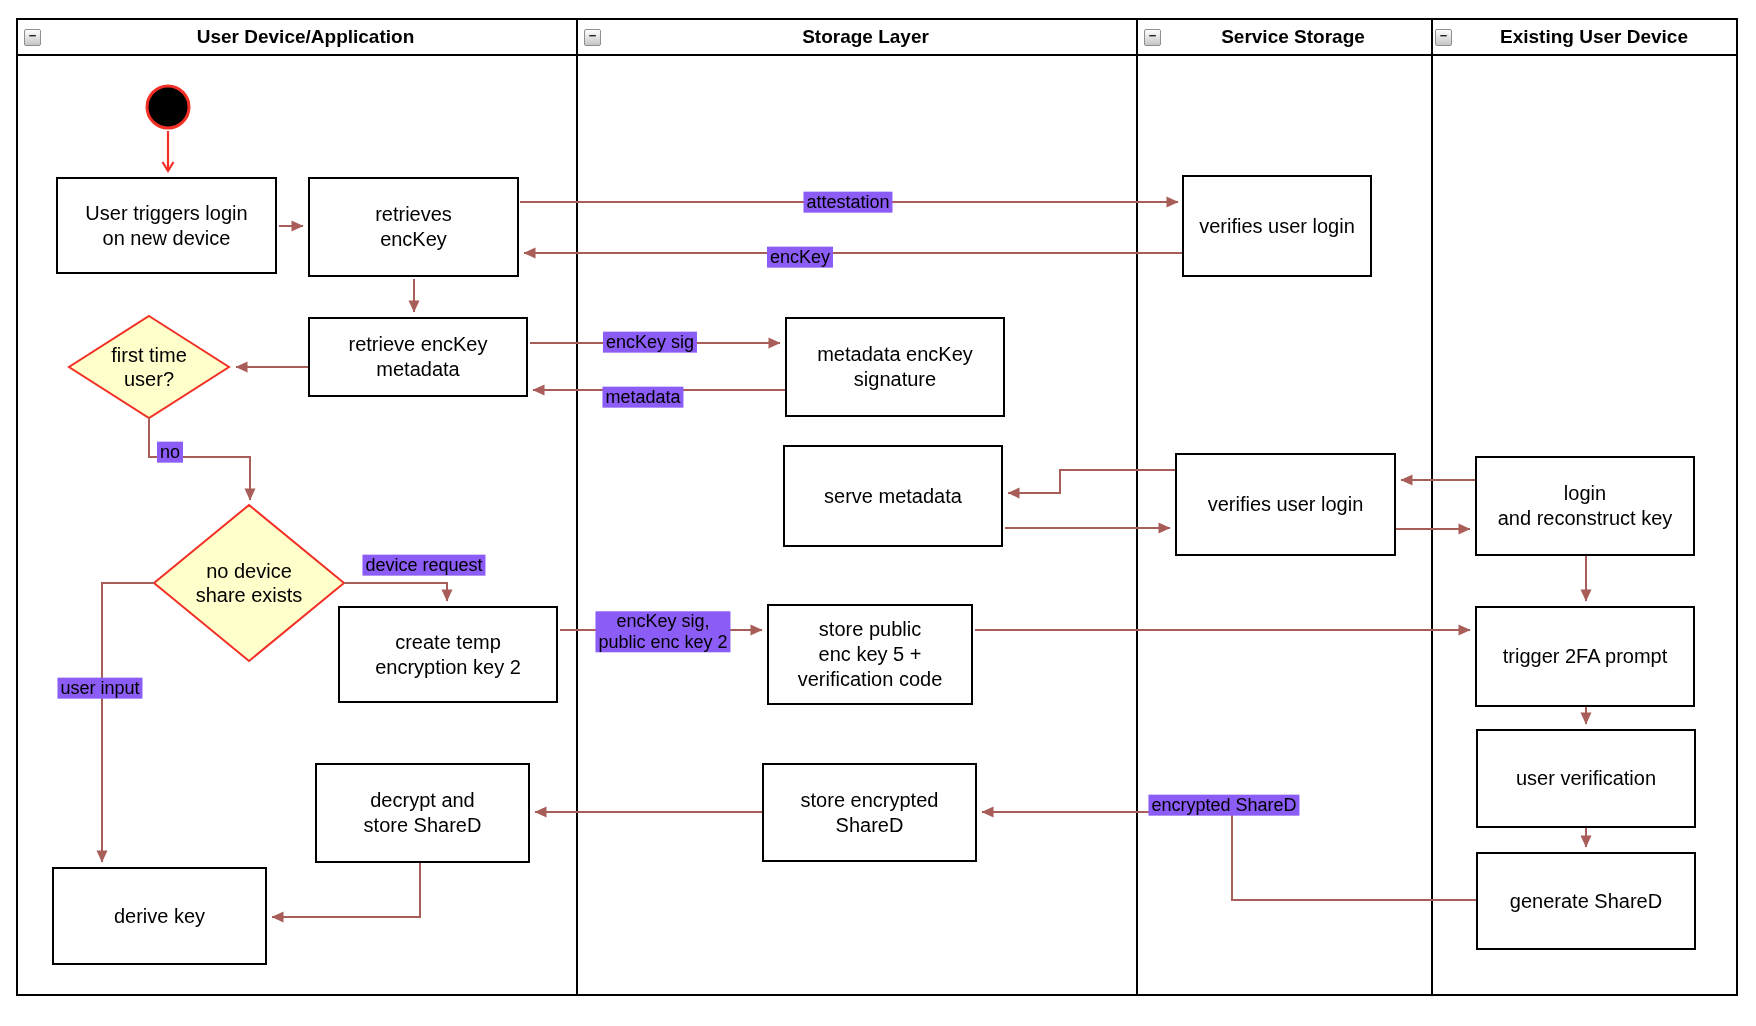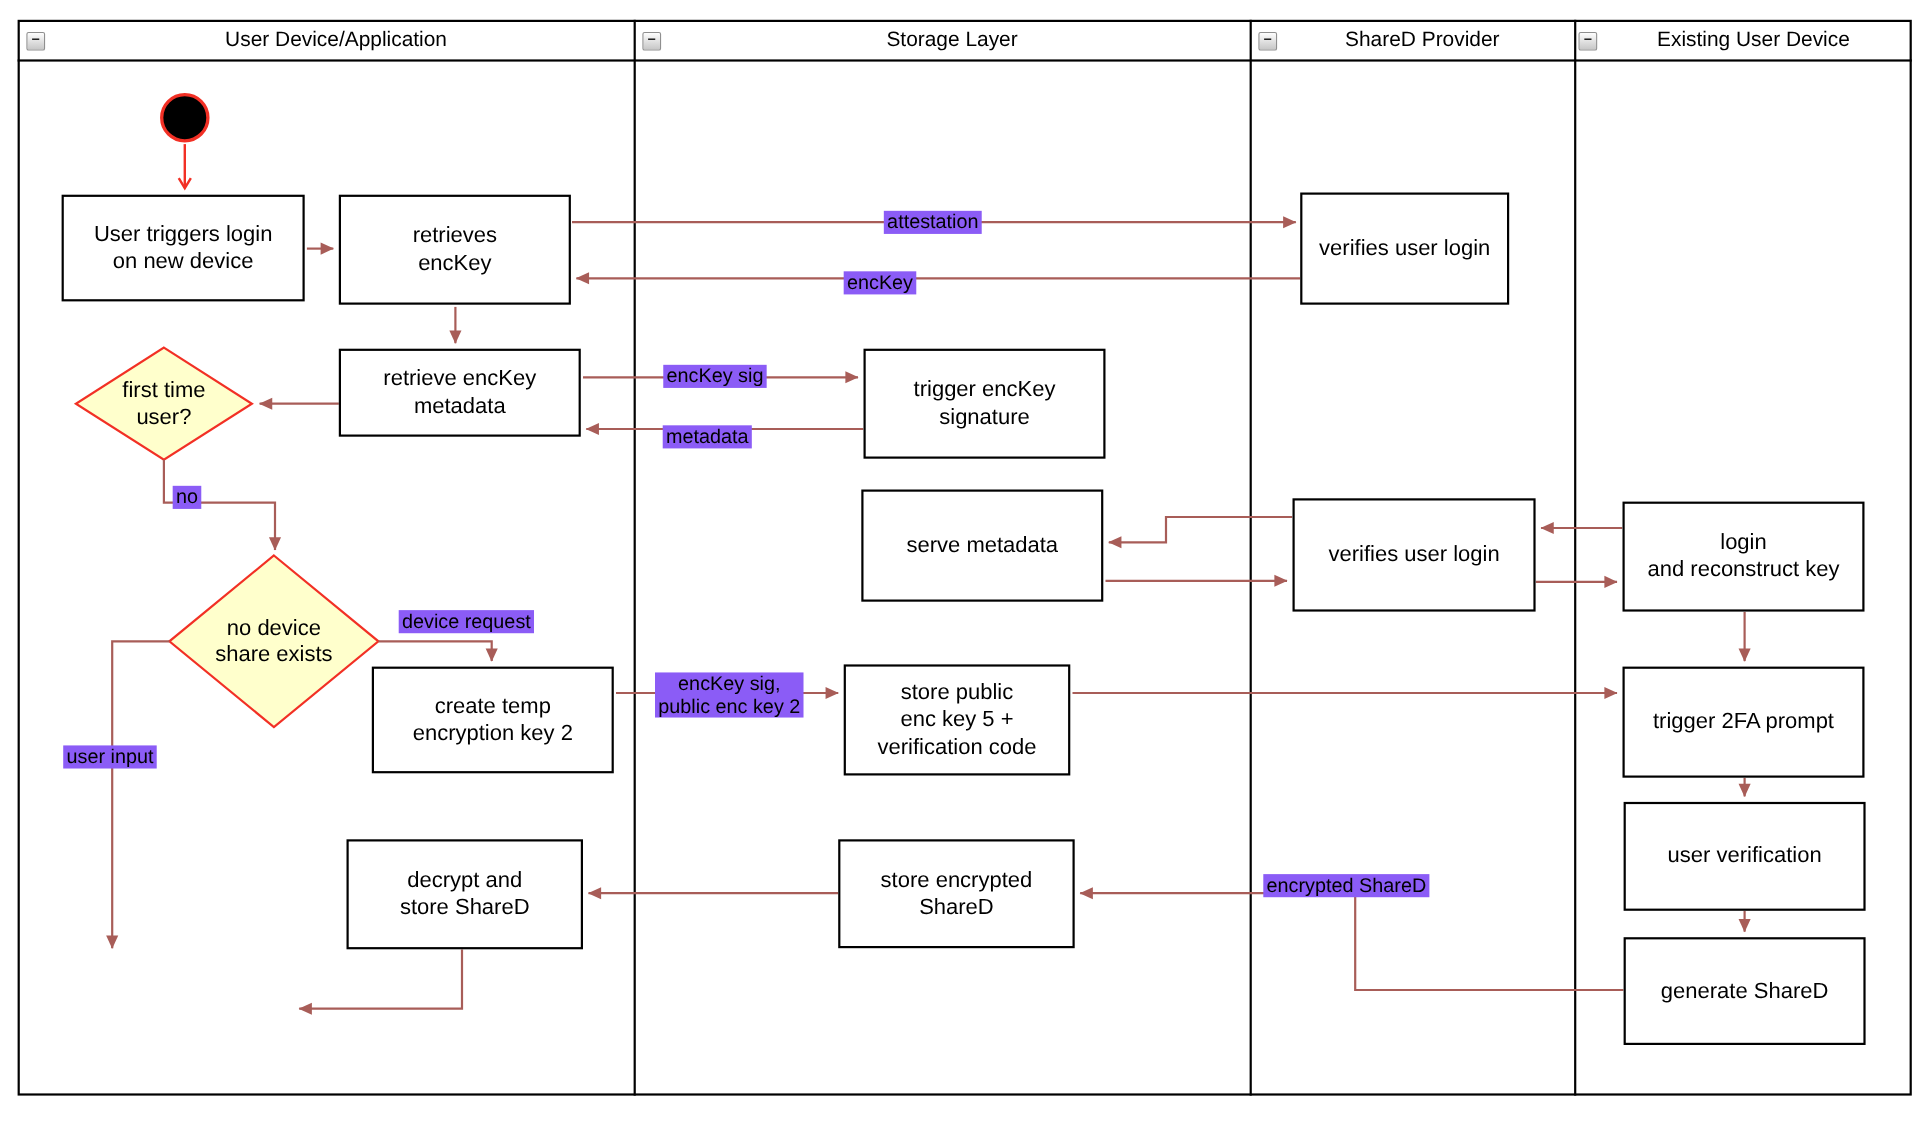--- a/index.html
+++ b/index.html
@@ -4,21 +4,21 @@
 <style>
   html,body{margin:0;padding:0;background:#fff}
   .canvas{position:relative;width:1756px;height:1026px;background:#fff;
           font-family:"Liberation Sans",sans-serif;color:#000;overflow:hidden}
   .frame{position:absolute;left:16px;top:18px;width:1722px;height:978px;
          border:2px solid #000;box-sizing:border-box;z-index:1}
   .vline{position:absolute;top:18px;height:978px;width:2px;background:#000;z-index:1}
   .hline{position:absolute;left:16px;width:1722px;height:2px;background:#000;z-index:1}
   .hdr{position:absolute;top:20px;height:34px;display:flex;align-items:center;
        padding:0 6px;box-sizing:border-box;z-index:3}
-  .hdr .title{flex:1;text-align:center;font-weight:normal;font-size:19px;white-space:nowrap}
+  .hdr .title{flex:1;text-align:center;font-weight:bold;font-size:19px;white-space:nowrap}
   .collapse{width:15px;height:15px;border:1px solid #8f8f8f;border-radius:2px;
             background:linear-gradient(#fefefe,#c6c6c6);font-size:13px;line-height:12px;
             text-align:center;color:#222;flex:0 0 auto;font-weight:bold;cursor:pointer}
   .node{position:absolute;border:2px solid #000;background:#fff;display:flex;
         align-items:center;justify-content:center;text-align:center;font-size:20px;
         line-height:1.25;white-space:pre-line;box-sizing:border-box;z-index:3}
   .dlabel{position:absolute;z-index:3;text-align:center;font-size:20px;line-height:1.2;
           white-space:pre-line;transform:translate(-50%,-50%)}
   .elabel{position:absolute;z-index:4;background:#8b5cf6;padding:0 3px;font-size:18px;
           line-height:1.15;text-align:center;transform:translate(-50%,-50%);white-space:pre-line}
@@ -38,21 +38,21 @@
   <div class="hdr" style="left:18px;width:558px">
     <span class="collapse">−</span>
     <span class="title">User Device/Application</span>
   </div>
   <div class="hdr" style="left:578px;width:558px">
     <span class="collapse">−</span>
     <span class="title">Storage Layer</span>
   </div>
   <div class="hdr" style="left:1138px;width:293px">
     <span class="collapse">−</span>
-    <span class="title">ShareD Provider</span>
+    <span class="title">Service Storage</span>
   </div>
   <div class="hdr" style="left:1433px;width:305px;padding:0 2px">
     <span class="collapse">−</span>
     <span class="title">Existing User Device</span>
   </div>
 
   <svg class="layer" width="1756" height="1026">
     <defs>
       <marker id="mR" orient="auto" markerUnits="userSpaceOnUse" markerWidth="14" markerHeight="13" refX="12.5" refY="6.5" viewBox="0 0 14 13">
         <path d="M1,1 L13,6.5 L1,12 Z" fill="#a85d58"></path>
@@ -97,27 +97,28 @@
   <div class="node" style="left:56px;top:177px;width:221px;height:97px">User triggers login
 on new device</div>
   <div class="node" style="left:308px;top:177px;width:211px;height:100px">retrieves
 encKey</div>
   <div class="node" style="left:308px;top:317px;width:220px;height:80px">retrieve encKey
 metadata</div>
   <div class="node" style="left:338px;top:606px;width:220px;height:97px">create temp
 encryption key 2</div>
   <div class="node" style="left:315px;top:763px;width:215px;height:100px">decrypt and
 store ShareD</div>
+  <div class="node" style="left:52px;top:867px;width:215px;height:98px">derive key</div>
 
   <div class="dlabel" style="left:149px;top:367px">first time
 user?</div>
   <div class="dlabel" style="left:249px;top:583px">no device
 share exists</div>
 
-  <div class="node" style="left:785px;top:317px;width:220px;height:100px">trigger encKey
+  <div class="node" style="left:785px;top:317px;width:220px;height:100px">metadata encKey
 signature</div>
   <div class="node" style="left:783px;top:445px;width:220px;height:102px">serve metadata</div>
   <div class="node" style="left:767px;top:604px;width:206px;height:101px">store public
 enc key 5 +
 verification code</div>
   <div class="node" style="left:762px;top:763px;width:215px;height:99px">store encrypted
 ShareD</div>
 
   <div class="node" style="left:1182px;top:175px;width:190px;height:102px">verifies user login</div>
   <div class="node" style="left:1175px;top:453px;width:221px;height:103px">verifies user login</div>

